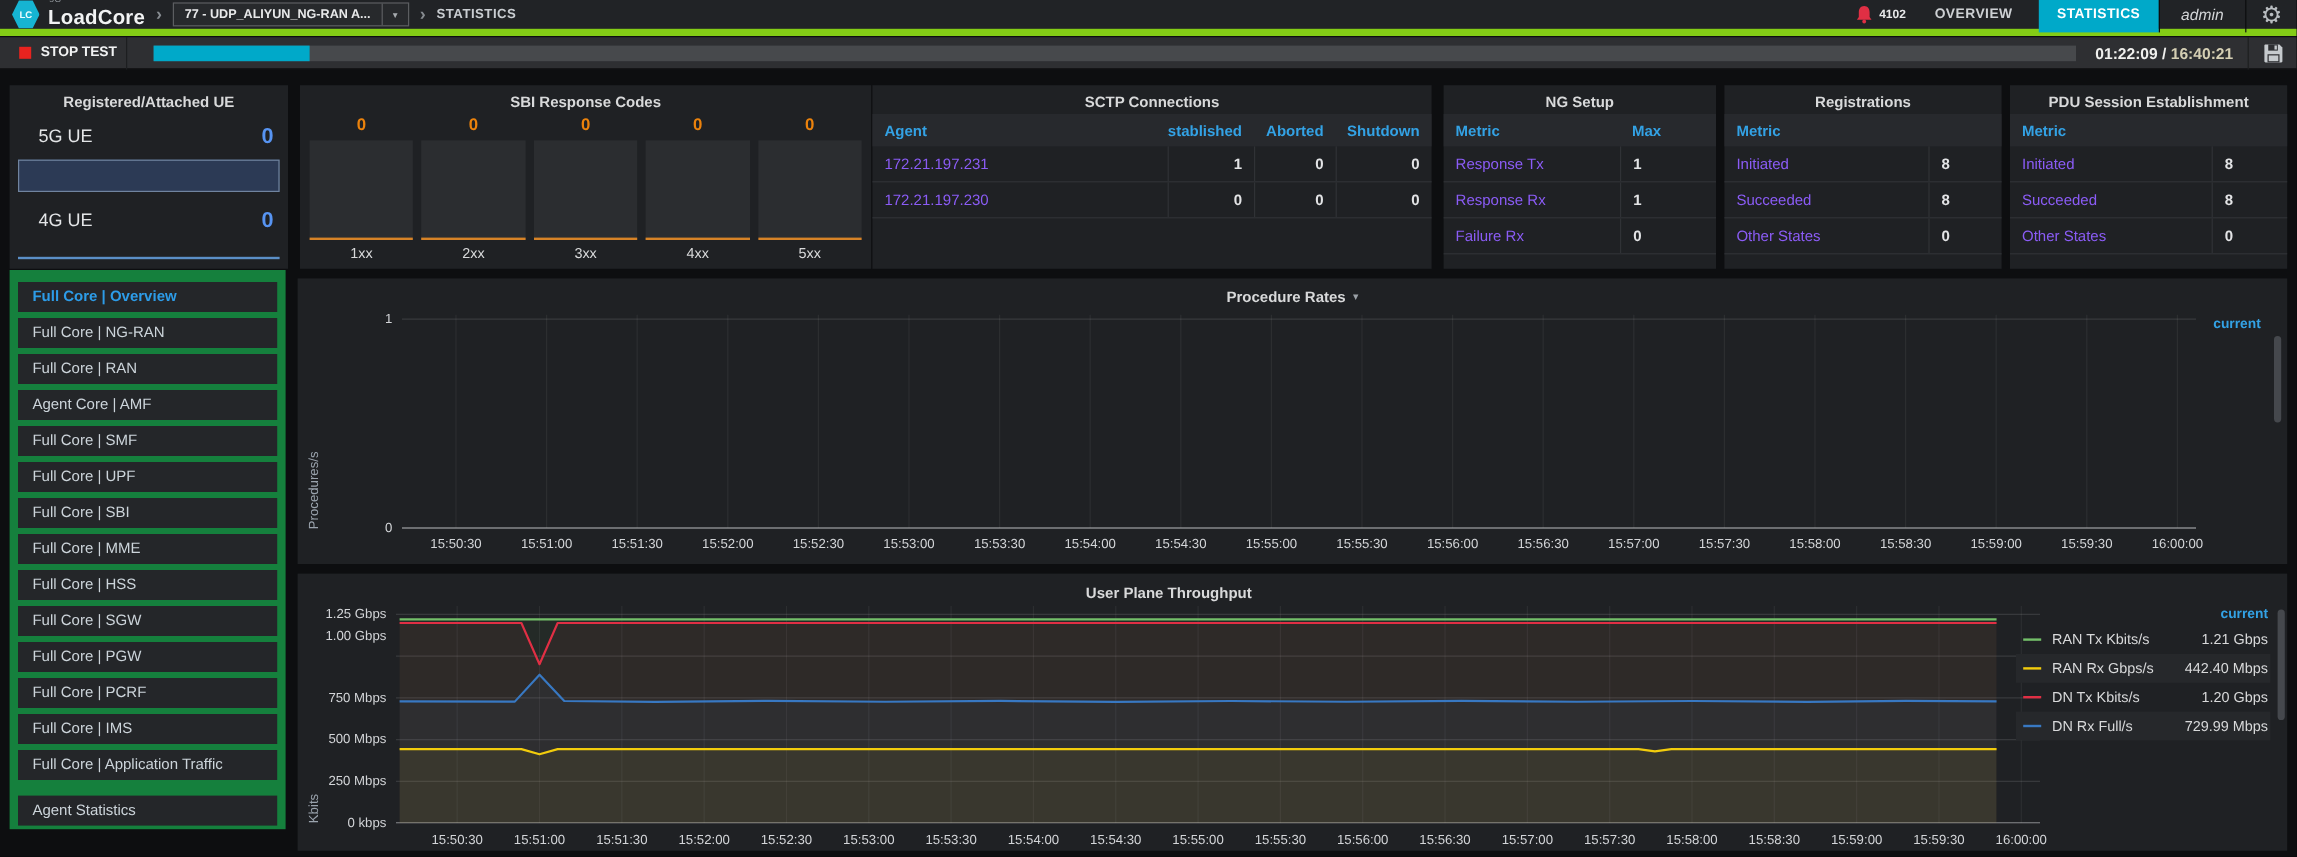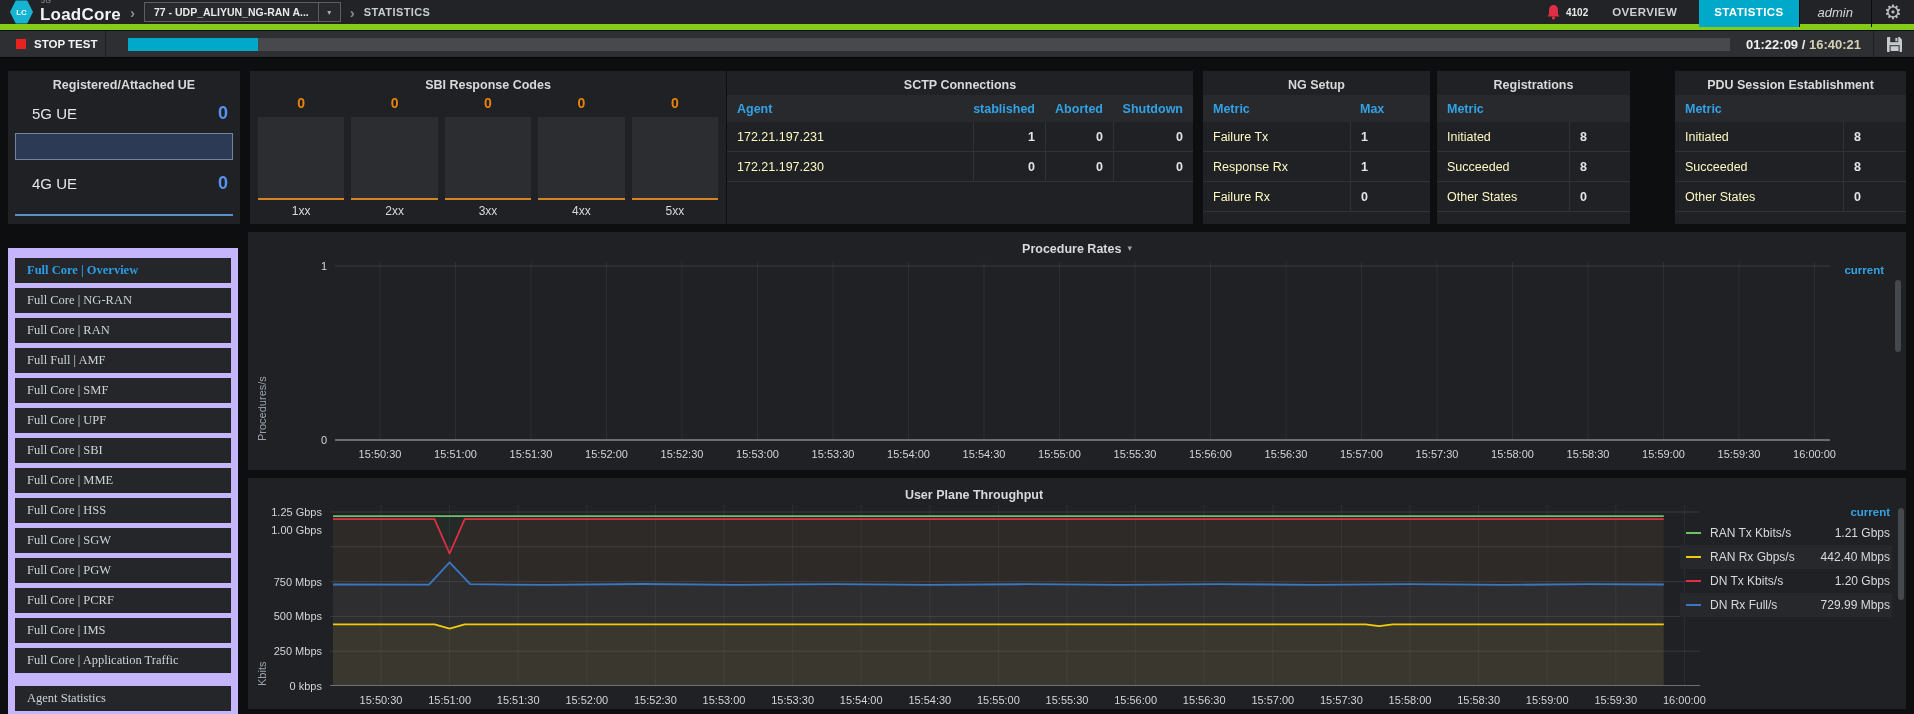--- a/index.html
+++ b/index.html
@@ -66,31 +66,31 @@
   .sbi-cell { flex:1; display:flex; flex-direction:column; align-items:center; }
   .sbi-val { font-size:14px; font-weight:bold; color:#eb820c; height:22px; }
   .sbi-box { width:100%; flex:1; background:#2b2d30; border-bottom:2px solid #d78327; }
   .sbi-lbl { font-size:12px; color:#d8d9da; margin-top:4px; }
 
   
   .stat-table { position:absolute; left:0; right:0; top:24px; }
   .st-row { display:flex; align-items:center; border-bottom:1px solid #303236; }
   .st-row.header { background:#27292d; height:27px; border-bottom:none; }
   .st-row.body { height:30px; }
-  .st-cell { font-size:12.5px; color:#fef9c3; padding:0 10px; overflow:hidden; white-space:nowrap; }
+  .st-cell { font-size:12.5px; color:#8b5cf6; padding:0 10px; overflow:hidden; white-space:nowrap; }
   .st-cell.lbl { flex:1; }
   .st-row.header .st-cell { color:#33a2e5; font-weight:bold; }
   .st-cell.val { border-left:1px solid #303236; height:100%; display:flex; align-items:center; }
   .st-row.header .st-cell.val { border-left:none; }
   .val-right { justify-content:flex-end; text-align:right; }
   .val-left { justify-content:flex-start; }
   .st-row.body .st-cell.val { font-weight:bold; color:#e3e4e6; }
 
   
-  .nav-panel { position:absolute; left:8px; top:248px; width:230px; height:466px; background:#c4b5fd; padding:10px 7px;font-family:Liberation Serif, serif; }
+  .nav-panel { position:absolute; left:8px; top:225px; width:230px; height:466px; background:#15803d; padding:10px 7px; }
   .nav-item { height:25px; line-height:25px; background:#242629; margin-bottom:5px; padding-left:12px;
               font-size:12.5px; color:#ccd4da; white-space:nowrap; overflow:hidden; cursor:pointer; }
   .nav-item.active { color:#2d9ce8; font-weight:bold; }
   .nav-footer { margin-top:13px; }
 
   
   .chart-title-wrap { position:absolute; top:7px; left:0; width:100%; text-align:center; }
   .chart-title { font-size:12.5px; font-weight:bold; color:#d8d9da; }
   .title-caret { font-size:9px; color:#9aa0a6; margin-left:6px; vertical-align:2px; }
   .legend-current { position:absolute; font-size:11.5px; font-weight:bold; color:#33a2e5; }
@@ -248,35 +248,35 @@
   </div>
 
   <div class="panel" id="panel-ng" style="left:1203px; top:71px; width:227px; height:153px;">
     <div class="panel-title">NG Setup</div>
     <div class="stat-table" id="table-ng">
         <div class="st-row header">
           <div class="st-cell lbl">Metric</div>
           <div class="st-cell val val-left" style="width: 80px;">Max</div>
         </div>
         <div class="st-row body">
-          <div class="st-cell lbl">Failure Tx</div>
+          <div class="st-cell lbl">Response Tx</div>
           <div class="st-cell val val-left" style="width: 80px;">1</div>
         </div>
         <div class="st-row body">
           <div class="st-cell lbl">Response Rx</div>
           <div class="st-cell val val-left" style="width: 80px;">1</div>
         </div>
         <div class="st-row body">
           <div class="st-cell lbl">Failure Rx</div>
           <div class="st-cell val val-left" style="width: 80px;">0</div>
         </div>
       </div>
   </div>
 
-  <div class="panel" id="panel-reg" style="left:1437px; top:71px; width:193px; height:153px;">
+  <div class="panel" id="panel-reg" style="left:1437px; top:71px; width:231px; height:153px;">
     <div class="panel-title">Registrations</div>
     <div class="stat-table" id="table-reg">
         <div class="st-row header">
           <div class="st-cell lbl">Metric</div>
           <div class="st-cell val val-left" style="width: 61px;"></div>
         </div>
         <div class="st-row body">
           <div class="st-cell lbl">Initiated</div>
           <div class="st-cell val val-left" style="width: 61px;">8</div>
         </div>
@@ -311,21 +311,21 @@
           <div class="st-cell val val-left" style="width: 63px;">0</div>
         </div>
       </div>
   </div>
 
   <div class="nav-panel">
     <div id="nav-list">
         <div class="nav-item active">Full Core | Overview</div>
         <div class="nav-item">Full Core | NG-RAN</div>
         <div class="nav-item">Full Core | RAN</div>
-        <div class="nav-item">Full Full | AMF</div>
+        <div class="nav-item">Agent Core | AMF</div>
         <div class="nav-item">Full Core | SMF</div>
         <div class="nav-item">Full Core | UPF</div>
         <div class="nav-item">Full Core | SBI</div>
         <div class="nav-item">Full Core | MME</div>
         <div class="nav-item">Full Core | HSS</div>
         <div class="nav-item">Full Core | SGW</div>
         <div class="nav-item">Full Core | PGW</div>
         <div class="nav-item">Full Core | PCRF</div>
         <div class="nav-item">Full Core | IMS</div>
         <div class="nav-item">Full Core | Application Traffic</div>

